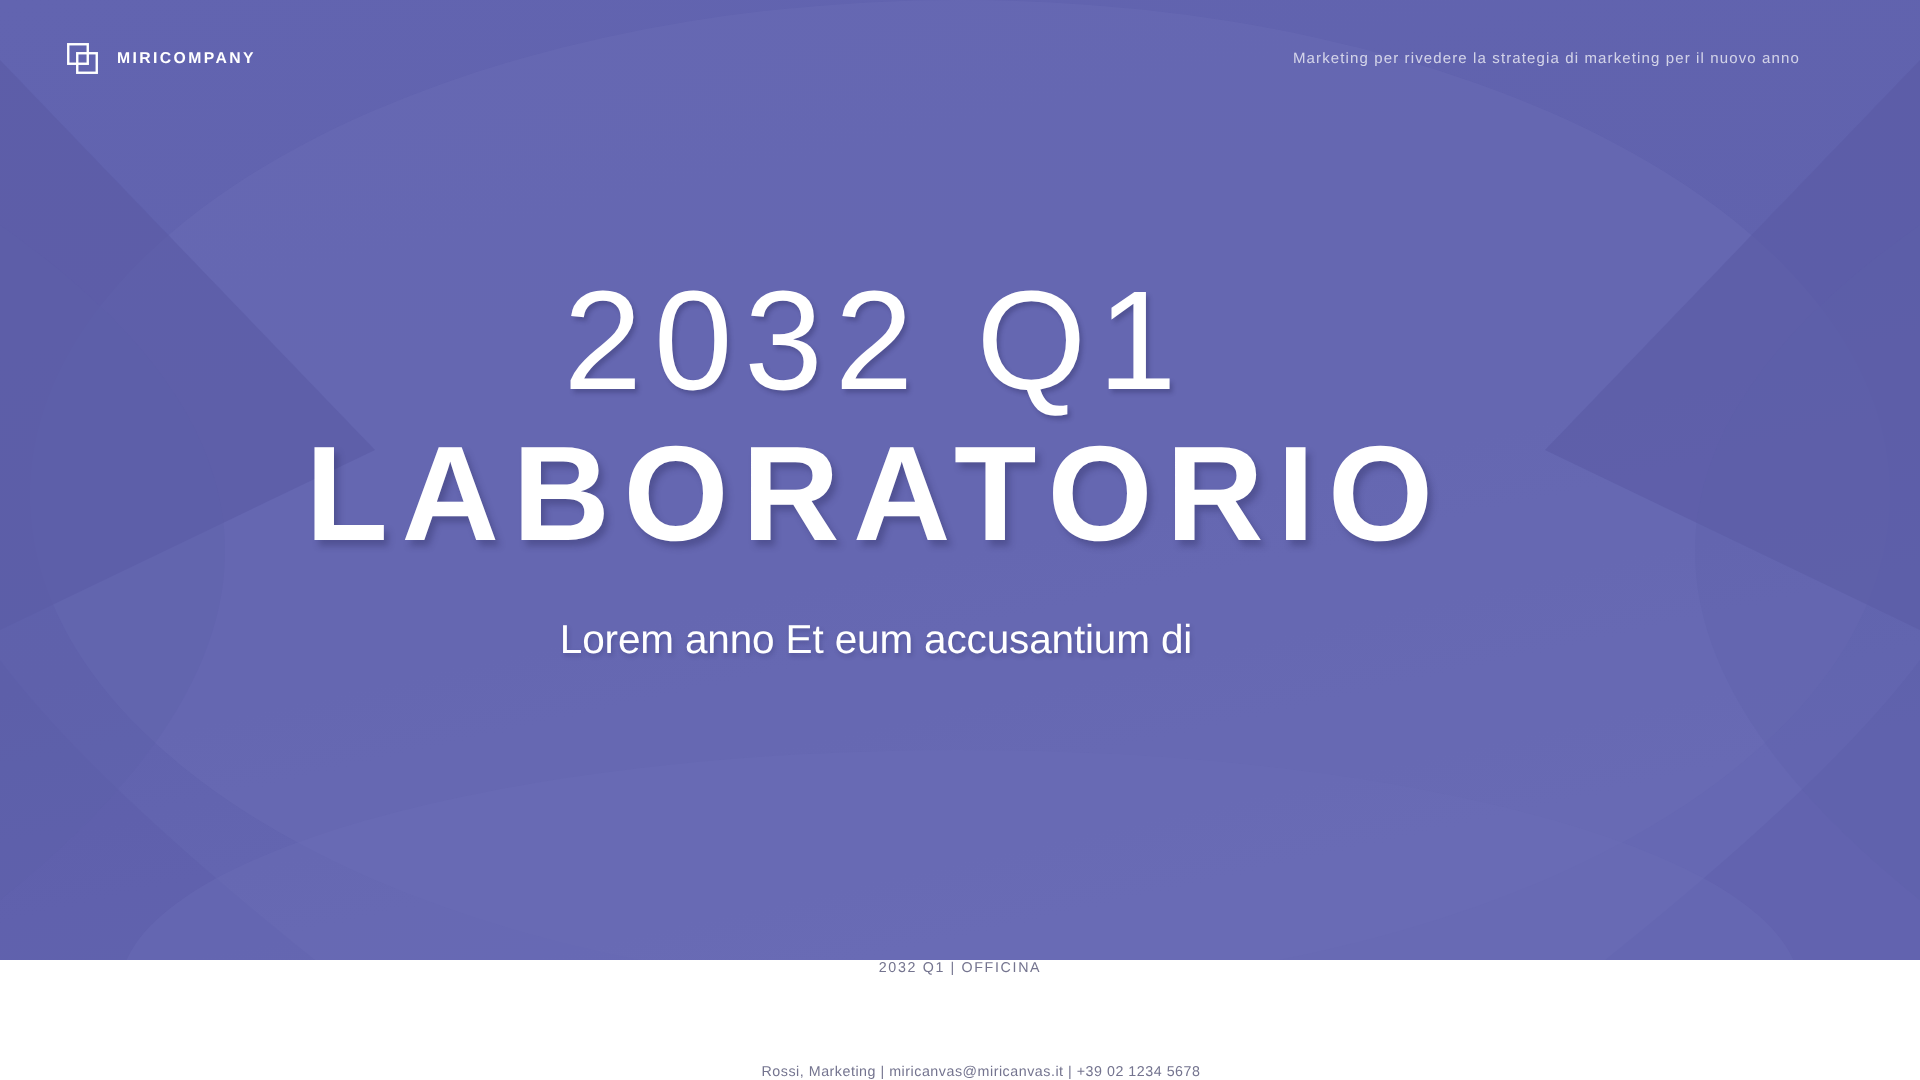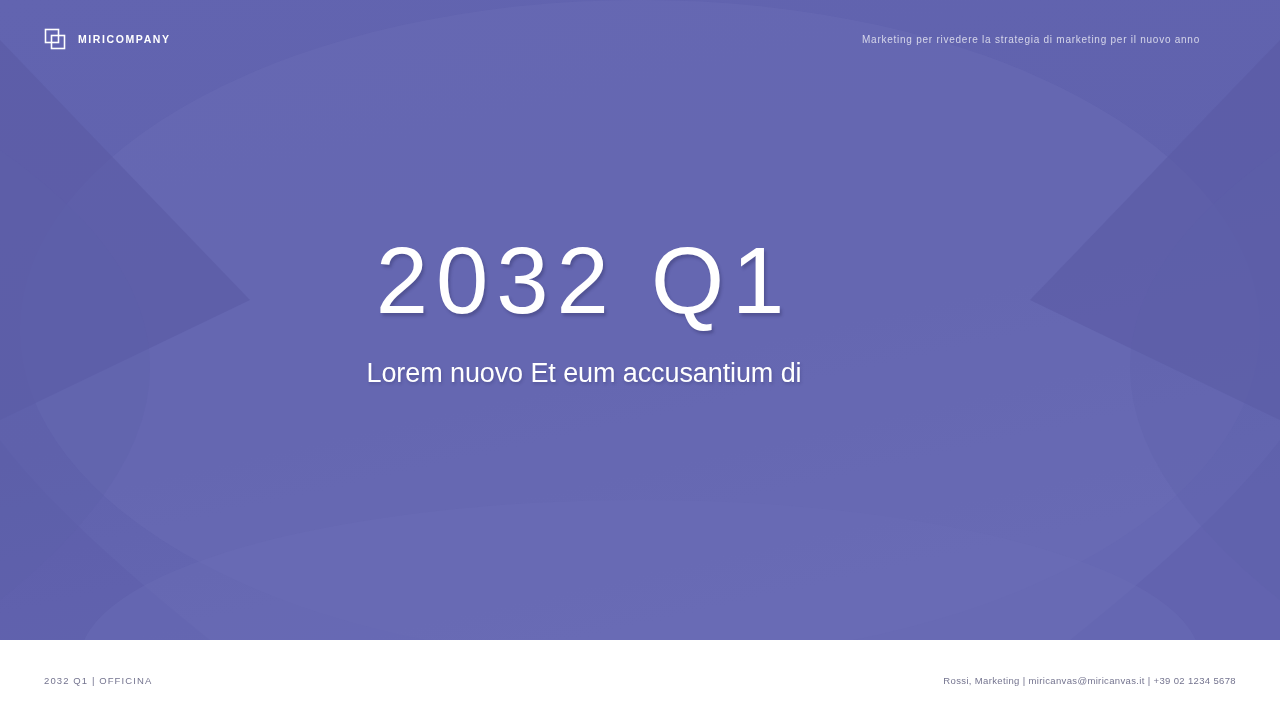--- a/index.html
+++ b/index.html
@@ -102,20 +102,21 @@
   }
 
   
   .footer {
     position:absolute;
     left:0; top:640px;
     width:1280px; height:80px;
     background:#ffffff;
     display:flex; align-items:center; justify-content:space-between;
     padding:0 44px;
+    flex-direction:column;
   }
 
   .footer-left {
     color:#74748f;
     font-size:9.5px;
     letter-spacing:1.1px;
     white-space:nowrap;
   }
 
   .footer-right {
@@ -171,21 +172,22 @@
           </svg>
         </span>
         <span class="brand-name">MIRICOMPANY</span>
       </div>
 
       <div class="header-note">Marketing per rivedere la strategia di marketing per il nuovo anno</div>
     </div>
 
     <div class="center">
       <div class="eyebrow">2032 Q1</div>
-      <div class="subtitle">Lorem nuovo Et eum accusantium di</div>
+      <div class="title">LABORATORIO</div>
+      <div class="subtitle">Lorem anno Et eum accusantium di</div>
     </div>
 
   </div>
 
   <div class="footer">
     <div class="footer-left">2032 Q1 | OFFICINA</div>
     <div class="footer-right">Rossi, Marketing | miricanvas@miricanvas.it | +39 02 1234 5678</div>
   </div>
 
 </div>

